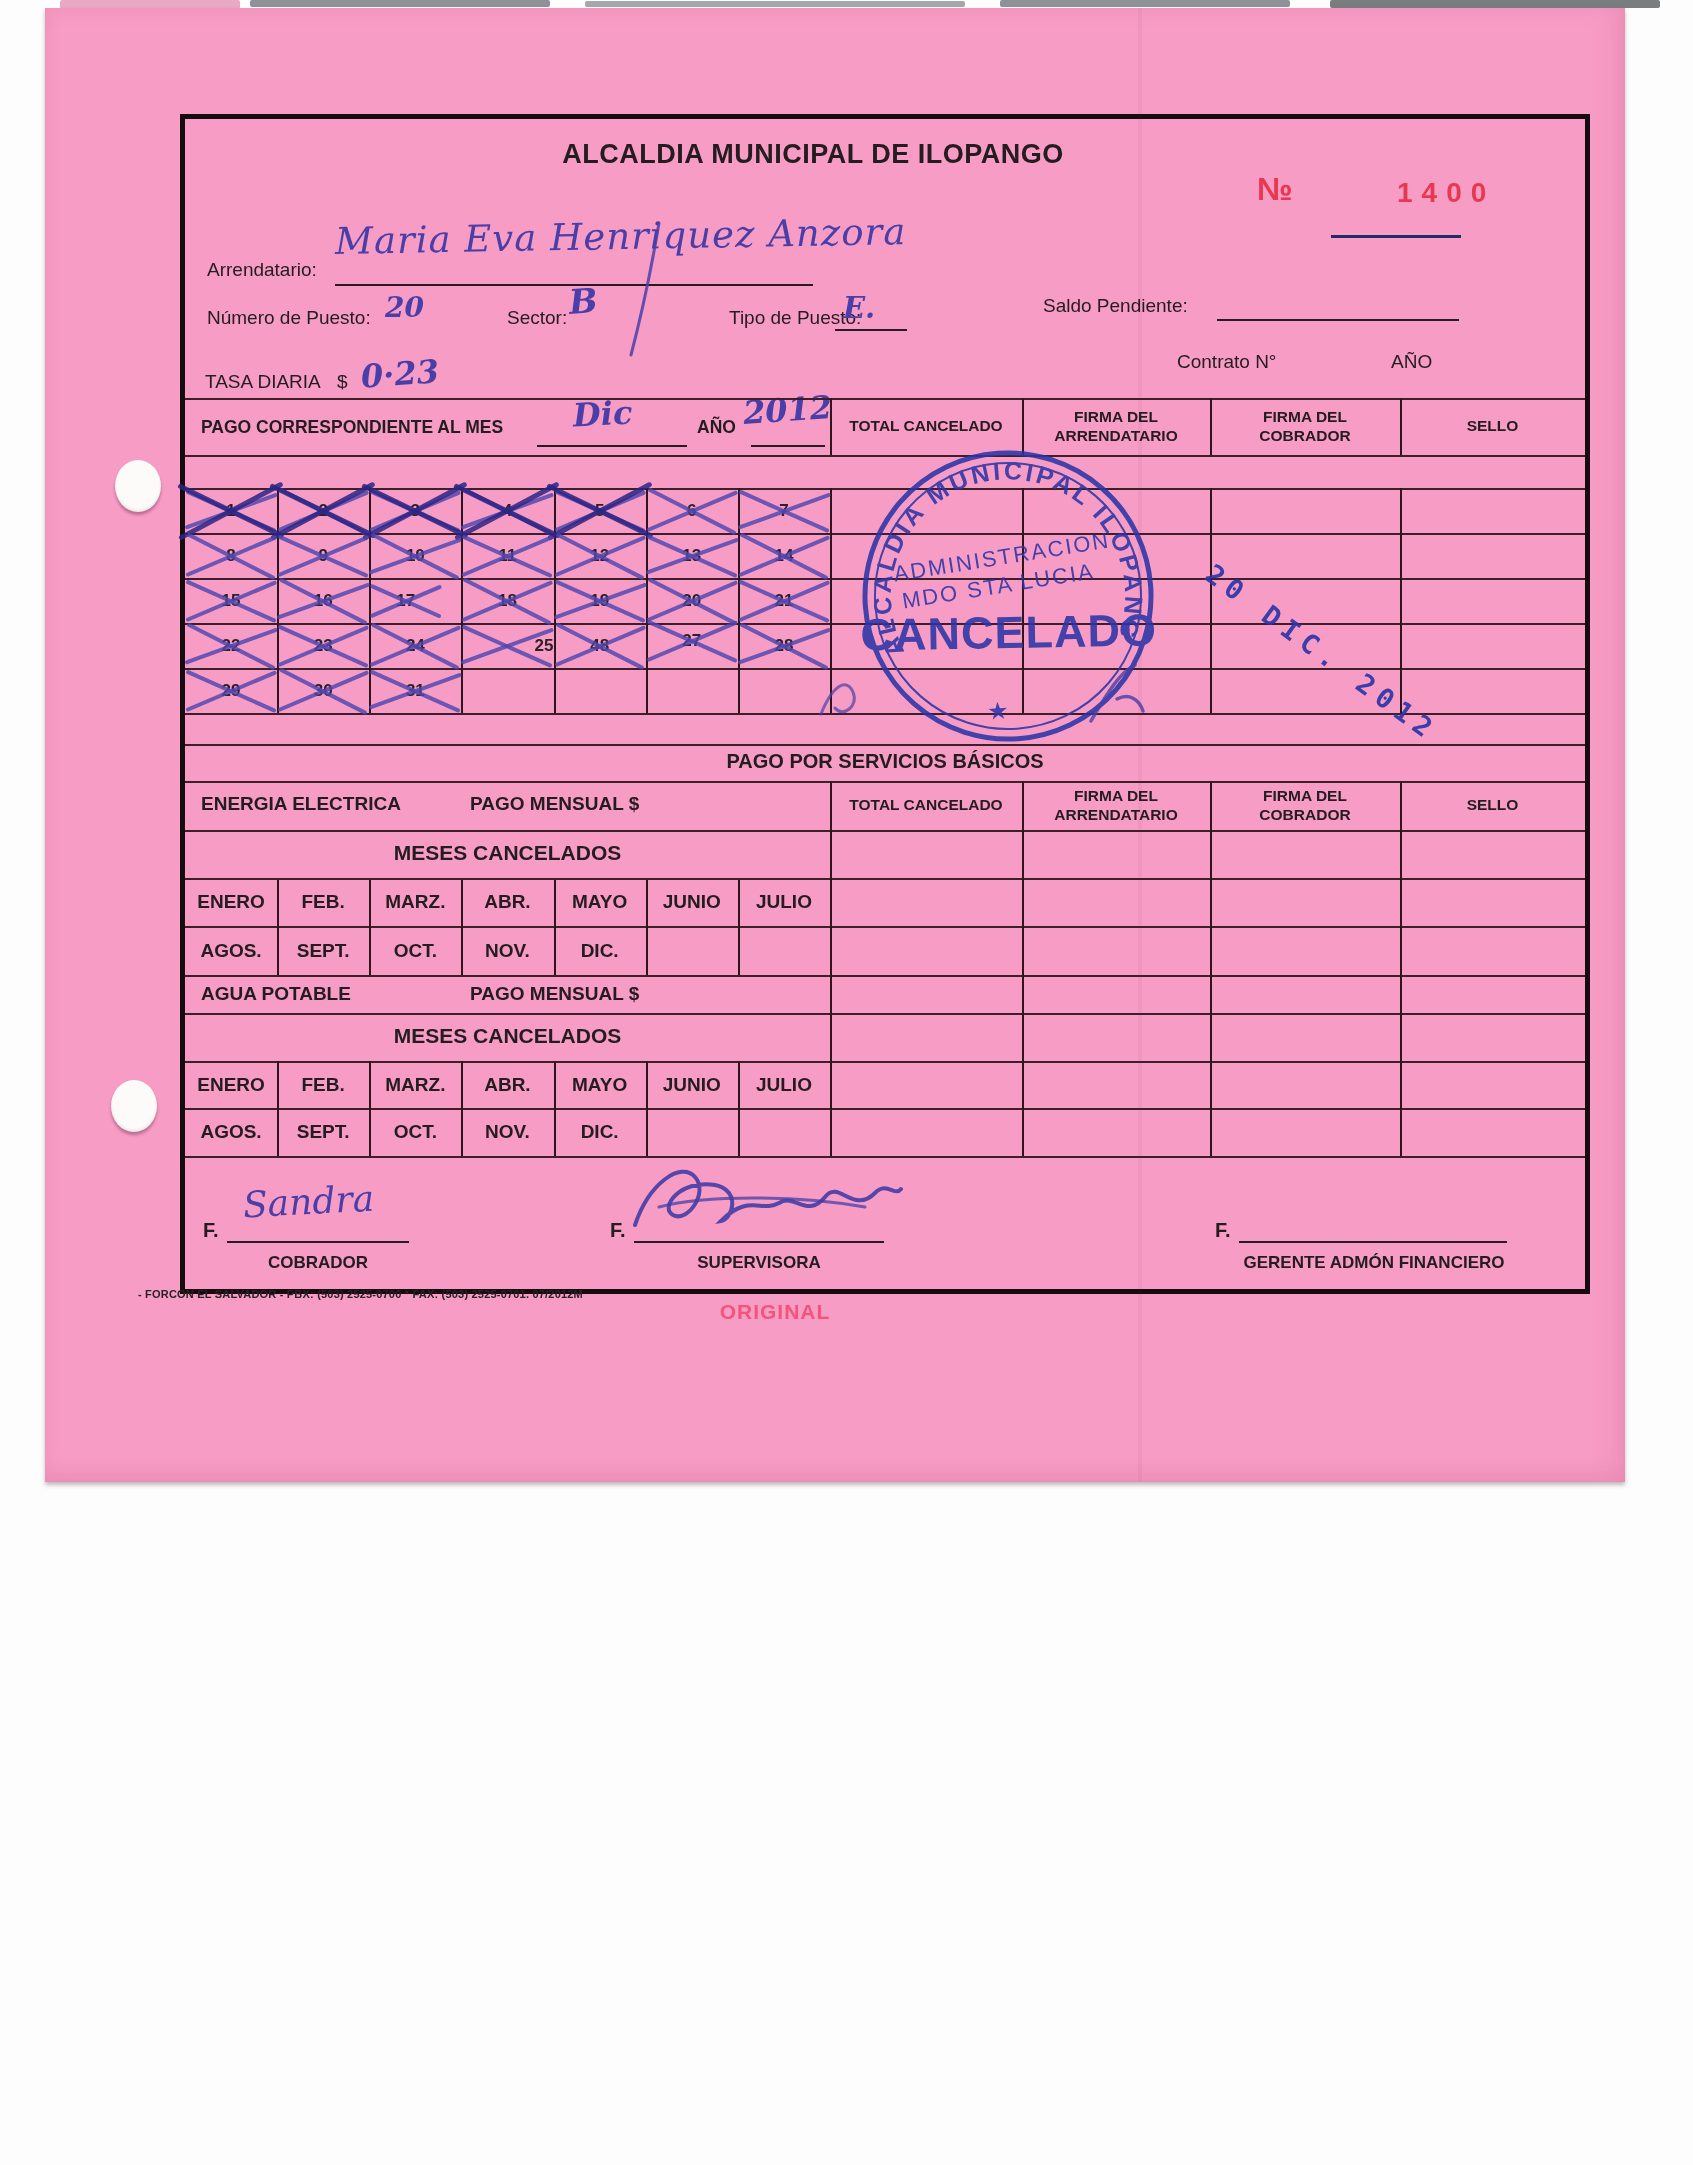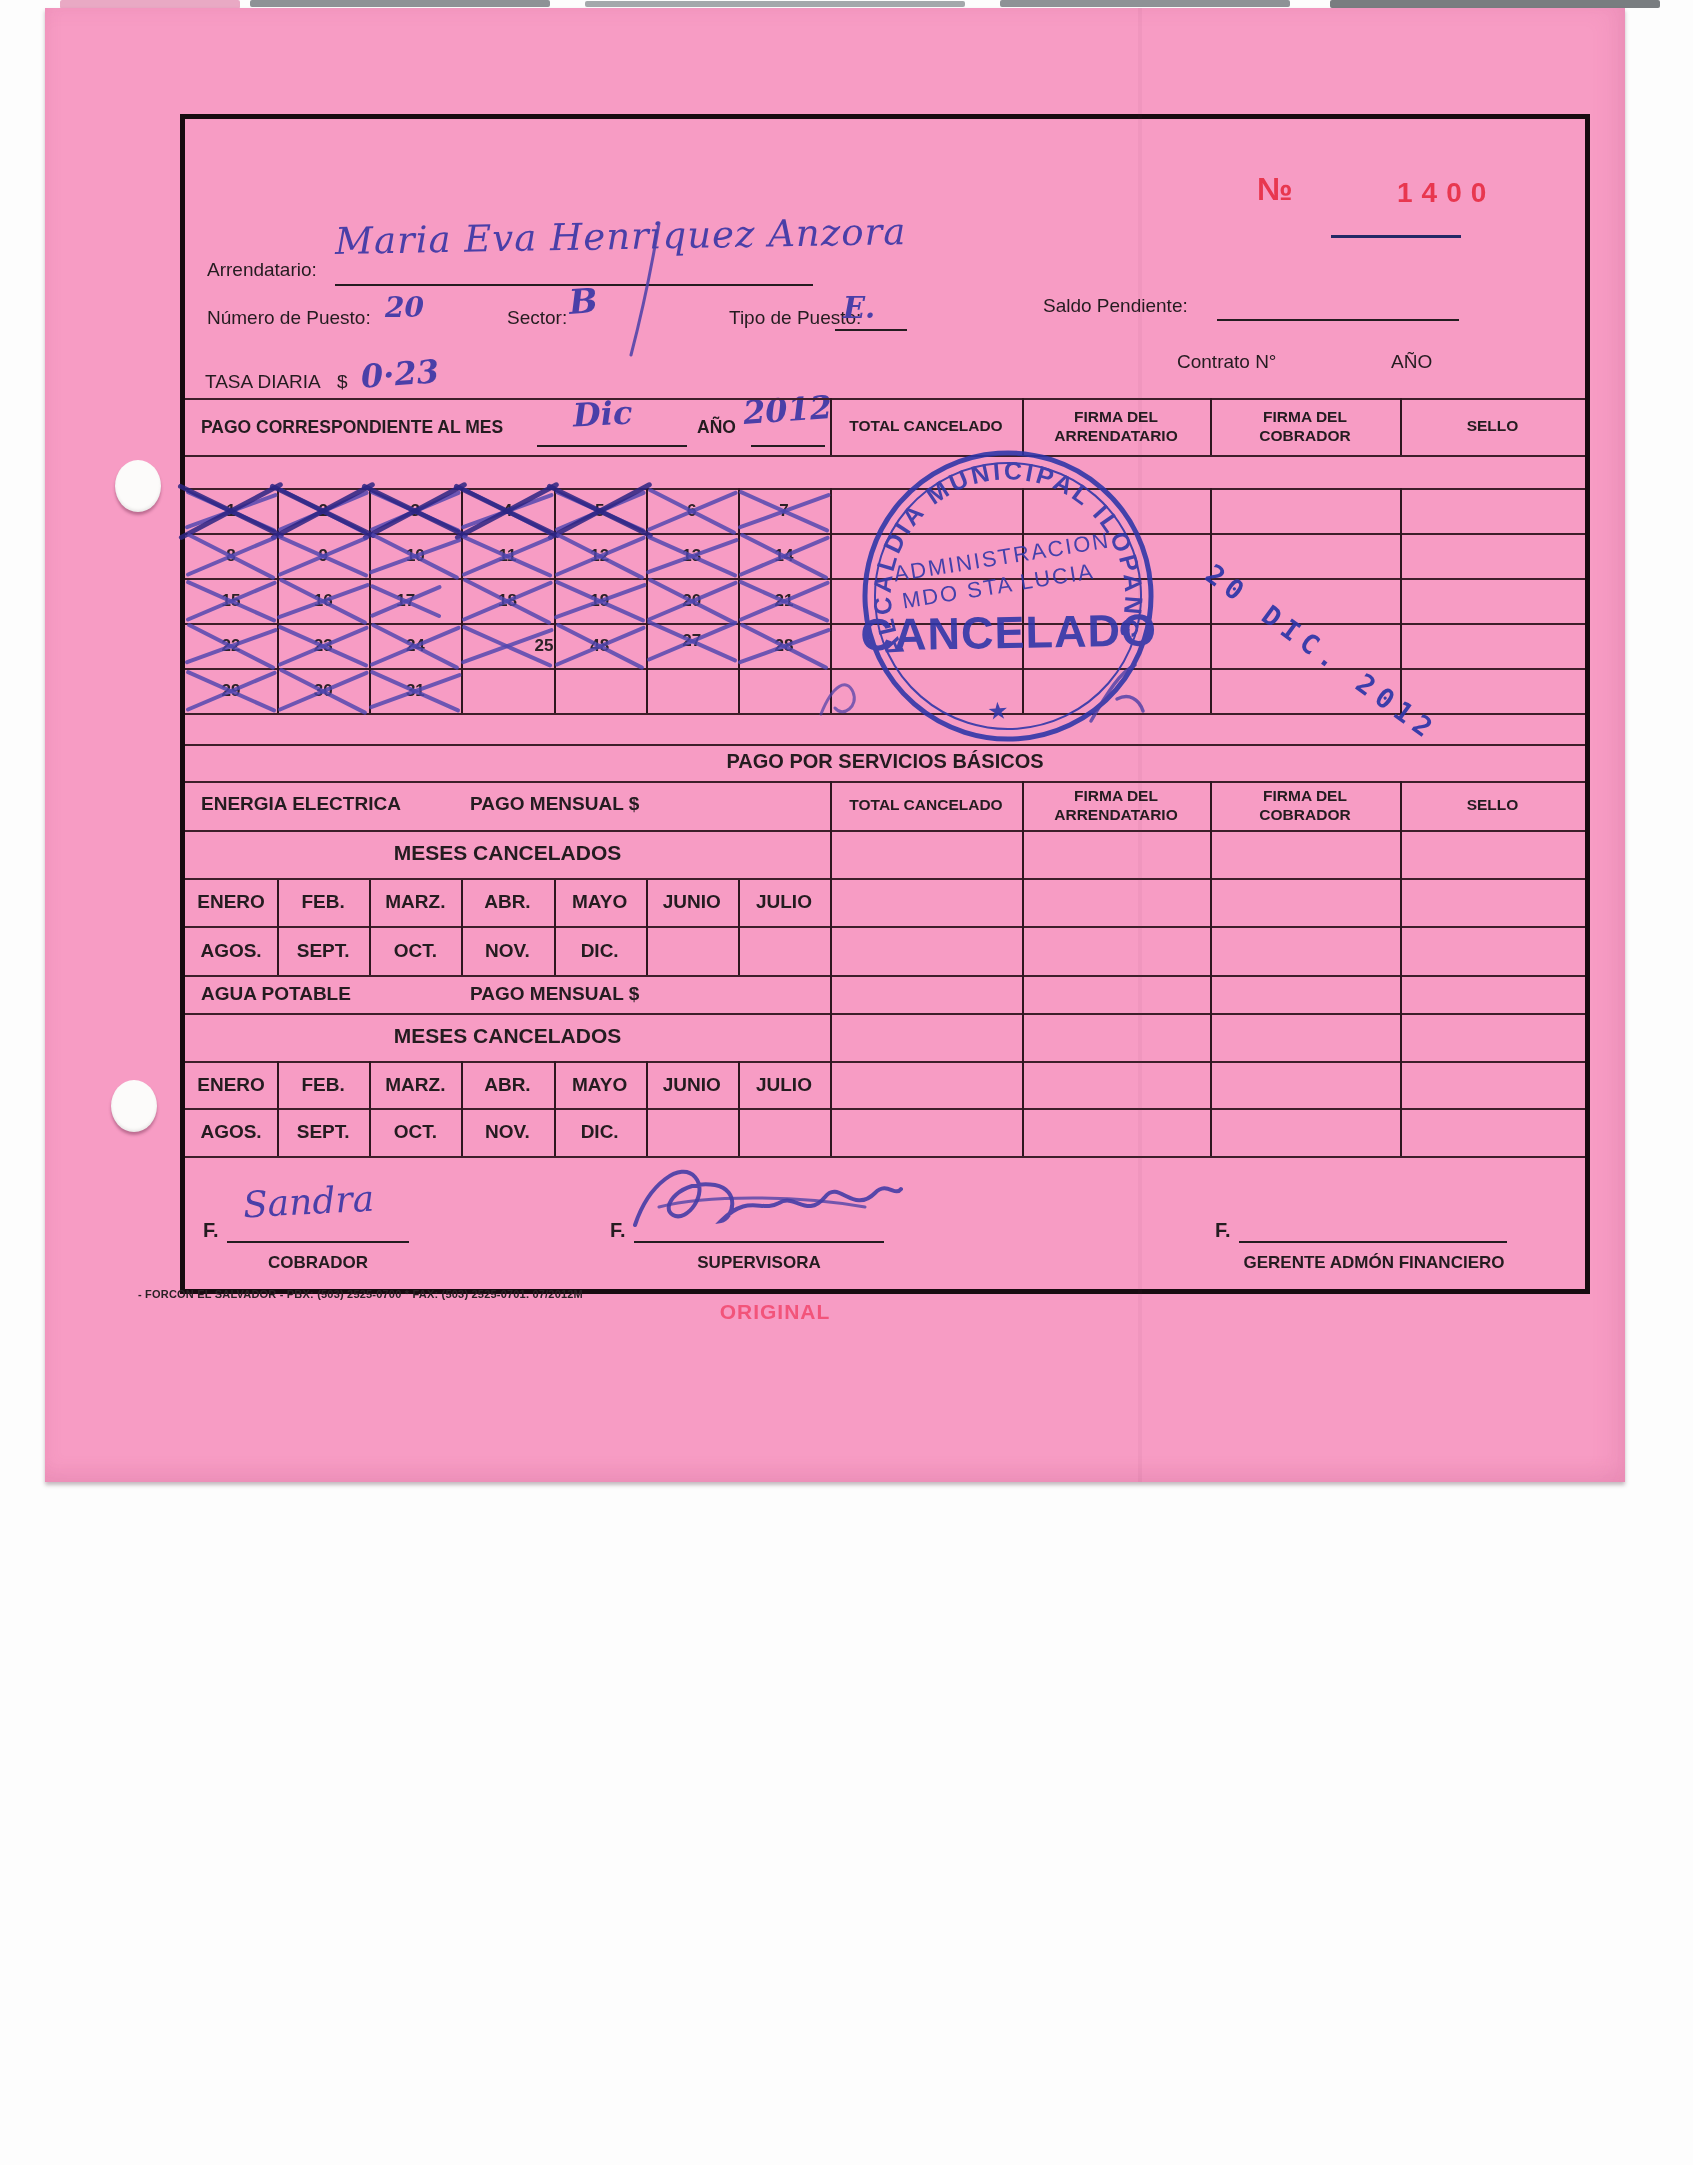--- a/index.html
+++ b/index.html
@@ -70,20 +70,21 @@
   <div class="artifact" style="left:60px;top:0;width:180px;height:9px;background:#e9a9c4;"></div>
   <div class="artifact" style="left:250px;top:0;width:300px;height:7px;background:#8e9296;"></div>
   <div class="artifact" style="left:585px;top:1px;width:380px;height:6px;background:#a4a8ab;"></div>
   <div class="artifact" style="left:1000px;top:0;width:290px;height:7px;background:#8e9296;"></div>
   <div class="artifact" style="left:1330px;top:0;width:330px;height:8px;background:#797d80;"></div>
 
   <div class="paper">
 
     <div class="formbox">
 
+      <div class="abs hdr1" style="left:0;top:20px;width:1400px;text-align:center;transform:translateX(-72px);">ALCALDIA MUNICIPAL DE ILOPANGO</div>
 
       <div class="abs red b" style="left:1072px;top:52px;font-size:32px;">№</div>
       <div class="abs red b" style="left:1212px;top:58px;font-size:28px;letter-spacing:9px;">1400</div>
       <div class="ulb" style="left:1146px;top:116px;width:130px;"></div>
 
       <div class="abs lbl" style="left:22px;top:140px;">Arrendatario:</div>
       <div class="abs script" style="left:150px;top:96px;font-size:37px;letter-spacing:1px;transform:rotate(-1deg);white-space:nowrap;">Maria Eva Henriquez Anzora</div>
       <div class="ul" style="left:150px;top:165px;width:478px;"></div>
 
       <svg class="abs" style="left:440px;top:100px;" width="40" height="140" viewBox="0 0 40 140">

